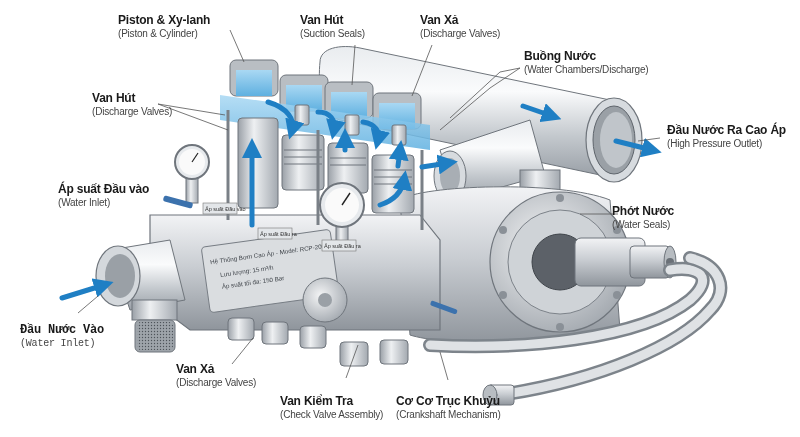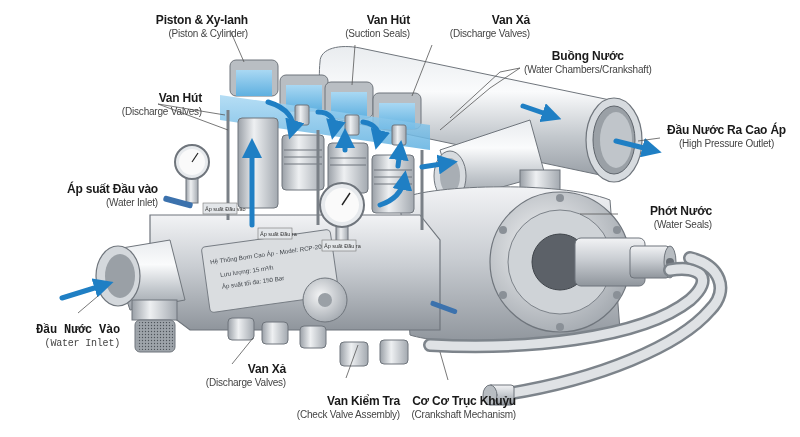--- a/index.html
+++ b/index.html
@@ -1,21 +1,21 @@
 <!DOCTYPE html>
 <html><head>
 <meta charset="utf-8">
 <style>
   html,body{margin:0;padding:0;background:#ffffff;}
   body{width:800px;height:437px;overflow:hidden;position:relative;font-family:"Liberation Sans",sans-serif;}
   #stage{position:absolute;left:0;top:0;width:800px;height:437px;}
-  .lbl{position:absolute;text-align:right;line-height:1.15;white-space:nowrap;}
+  .lbl{position:absolute;text-align:left;line-height:1.15;white-space:nowrap;}
   .lbl .vn{font-weight:bold;font-size:12px;color:#1a1a1a;display:block;letter-spacing:-0.2px;}
   .lbl .en{font-size:10px;color:#444;display:block;letter-spacing:-0.2px;}
-  .lbl.left{text-align:center;}
+  .lbl.left{text-align:left;}
   svg text{font-family:"Liberation Sans",sans-serif;}
 </style>
 </head>
 <body>
 
 <div id="stage">
 <svg width="800" height="437" viewBox="0 0 800 437" xmlns="http://www.w3.org/2000/svg">
   <defs>
     <linearGradient id="metalV" x1="0" y1="0" x2="0" y2="1">
       <stop offset="0" stop-color="#f2f3f5"></stop>
@@ -225,21 +225,21 @@
 <div class="lbl" style="left:300px;top:14px;width:110px;">
   <span class="vn">Van Hút</span>
   <span class="en">(Suction Seals)</span>
 </div>
 <div class="lbl" style="left:420px;top:14px;width:110px;">
   <span class="vn">Van Xả</span>
   <span class="en">(Discharge Valves)</span>
 </div>
 <div class="lbl left" style="left:524px;top:50px;">
   <span class="vn">Buồng Nước</span>
-  <span class="en">(Water Chambers/Crankshaft)</span>
+  <span class="en">(Water Chambers/Discharge)</span>
 </div>
 <div class="lbl" style="left:92px;top:92px;width:110px;">
   <span class="vn">Van Hút</span>
   <span class="en">(Discharge Valves)</span>
 </div>
 <div class="lbl" style="left:58px;top:183px;width:100px;">
   <span class="vn">Áp suất Đầu vào</span>
   <span class="en">(Water Inlet)</span>
 </div>
 <div class="lbl left" style="left:667px;top:124px;">

